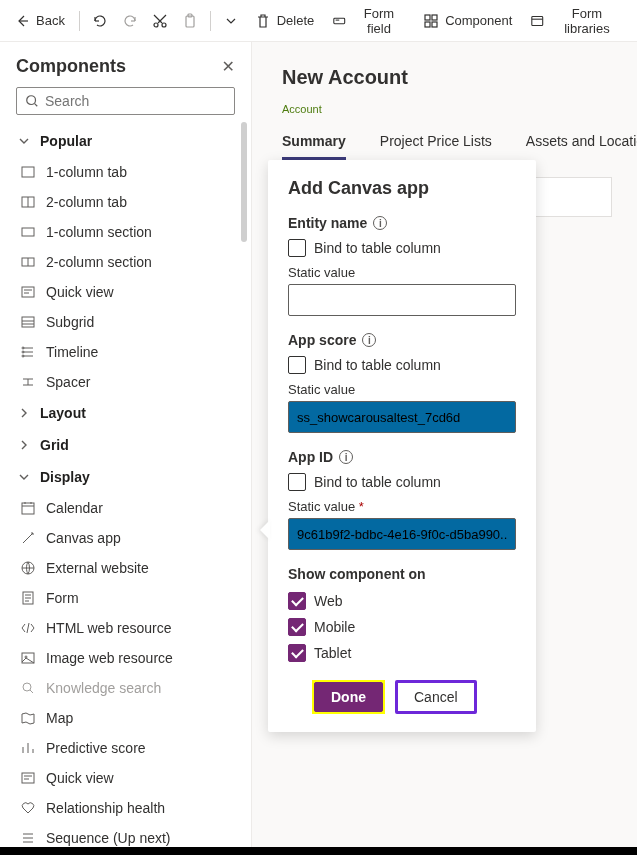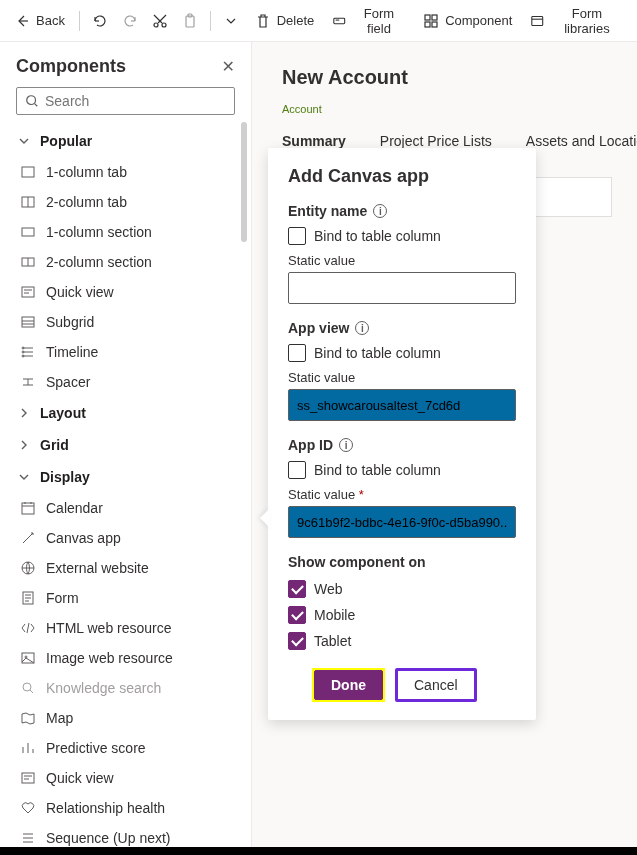--- a/index.html
+++ b/index.html
@@ -144,21 +144,21 @@
       margin-top: 16px;
       padding: 12px 16px;
       width: 330px;
     }
     .section-label { font-size: 12px; letter-spacing: .3px; color: #605e5c; }
 
     
     .flyout {
       position: absolute;
       left: 268px;
-      top: 148px;
+      top: 160px;
       width: 268px;
       background: #fff;
       box-shadow: 0 4px 14px rgba(0,0,0,.15);
       padding: 18px 20px 18px;
       border-radius: 2px;
     }
     .flyout-pointer {
       position: absolute;
       left: -8px;
       top: 360px;
@@ -550,21 +550,21 @@
     <div class="checkbox-row">
       <span class="cb"></span>
       <span>Bind to table column</span>
     </div>
     <div class="sub-label">Static value</div>
     <input class="text-input" value="" style="">
   </div>
 
   <div class="field-group">
     <div class="field-label">
-      <span>App view</span>
+      <span>App score</span>
       <span class="info-circle">i</span>
     </div>
     <div class="checkbox-row">
       <span class="cb"></span>
       <span>Bind to table column</span>
     </div>
     <div class="sub-label">Static value</div>
     <input class="text-input hl" value="ss_showcarousaltest_7cd6d" style="">
   </div>
 

